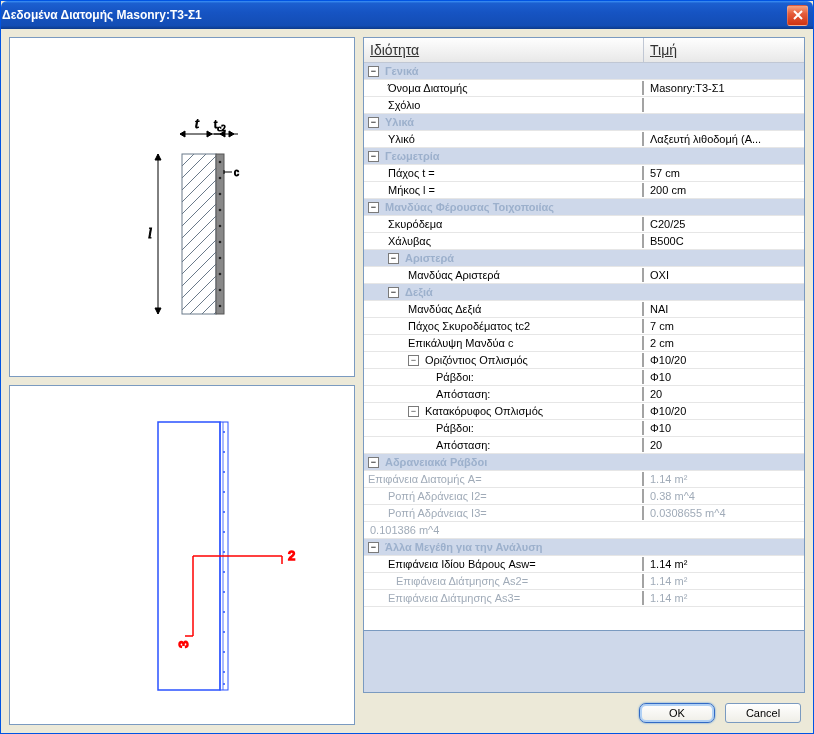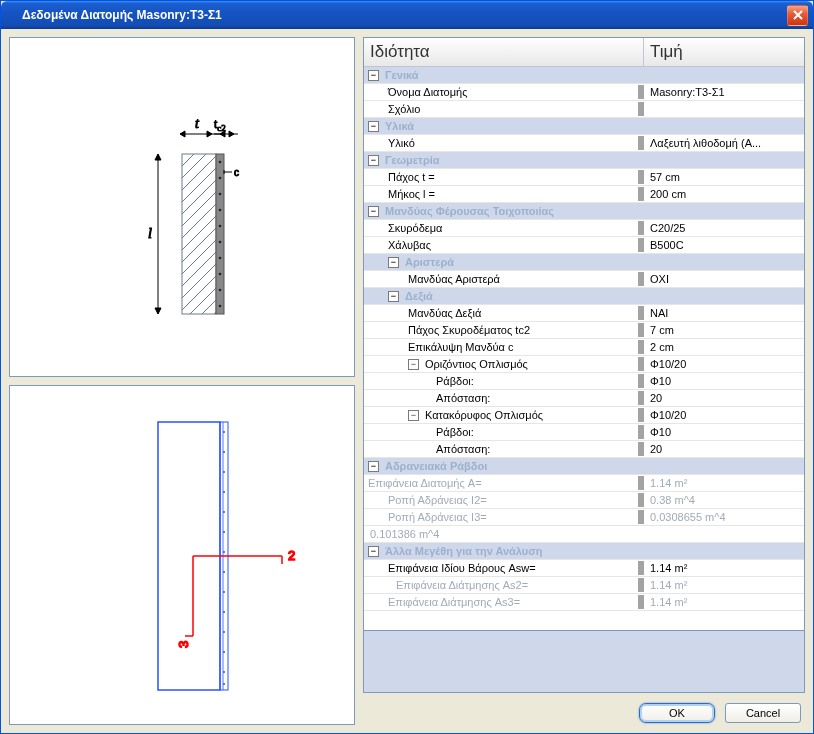--- a/index.html
+++ b/index.html
@@ -18,21 +18,21 @@
     position: relative;
     display: flex;
     flex-direction: column;
   }
   .titlebar {
     height: 28px;
     background: linear-gradient(to bottom, #3b91f7 0%, #1b5fd0 8%, #1654c3 40%, #134db4 88%, #0d3a8a 100%);
     color: #fff;
     display: flex;
     align-items: center;
-    padding: 0 2px 0 21px;
+    padding: 0 2px 0 1px;
     font-size: 12px;
     font-weight: bold;
     border-radius: 6px 6px 0 0;
   }
   .titlebar .title { flex: 1; }
   .titlebar .close {
     width: 21px; height: 21px;
     background: linear-gradient(to bottom, #f7a27d, #e55d3c 40%, #cf3311);
     border: 1px solid #fff3;
     border-radius: 3px;
@@ -71,22 +71,23 @@
     border: 1px solid #7a9ac0;
     background: #fff;
     display: flex;
     flex-direction: column;
     min-height: 0;
   }
   .grid-header {
     display: flex;
     background: linear-gradient(to bottom, #fefefe, #e8e8e8);
     border-bottom: 1px solid #c0c7d4;
-    font-size: 17px;
+    font-size: 14px;
     color: #333;
+    text-decoration: underline;
   }
   .grid-header div {
     padding: 4px 6px;
   }
   .col-name { flex: 0 0 280px; border-right: 1px solid #c0c7d4; }
   .col-val { flex: 1; }
   .grid-body {
     flex: 1;
     overflow-y: scroll;
     position: relative;
@@ -99,21 +100,21 @@
     align-items: center;
     min-height: 17px;
     font-size: 11px;
     border-bottom: 1px solid #e6e6e6;
   }
   .row .name {
     flex: 0 0 280px;
     padding: 1px 4px 1px 4px;
     display: flex;
     align-items: center;
-    border-right: 6px solid #a3a3a3;
+    border-right: 2px solid #a3a3a3;
   }
   .row .val {
     flex: 1;
     padding: 1px 6px;
   }
   .row.group {
     background: #ced8ea;
     color: #9cb0cc;
     font-weight: bold;
   }

